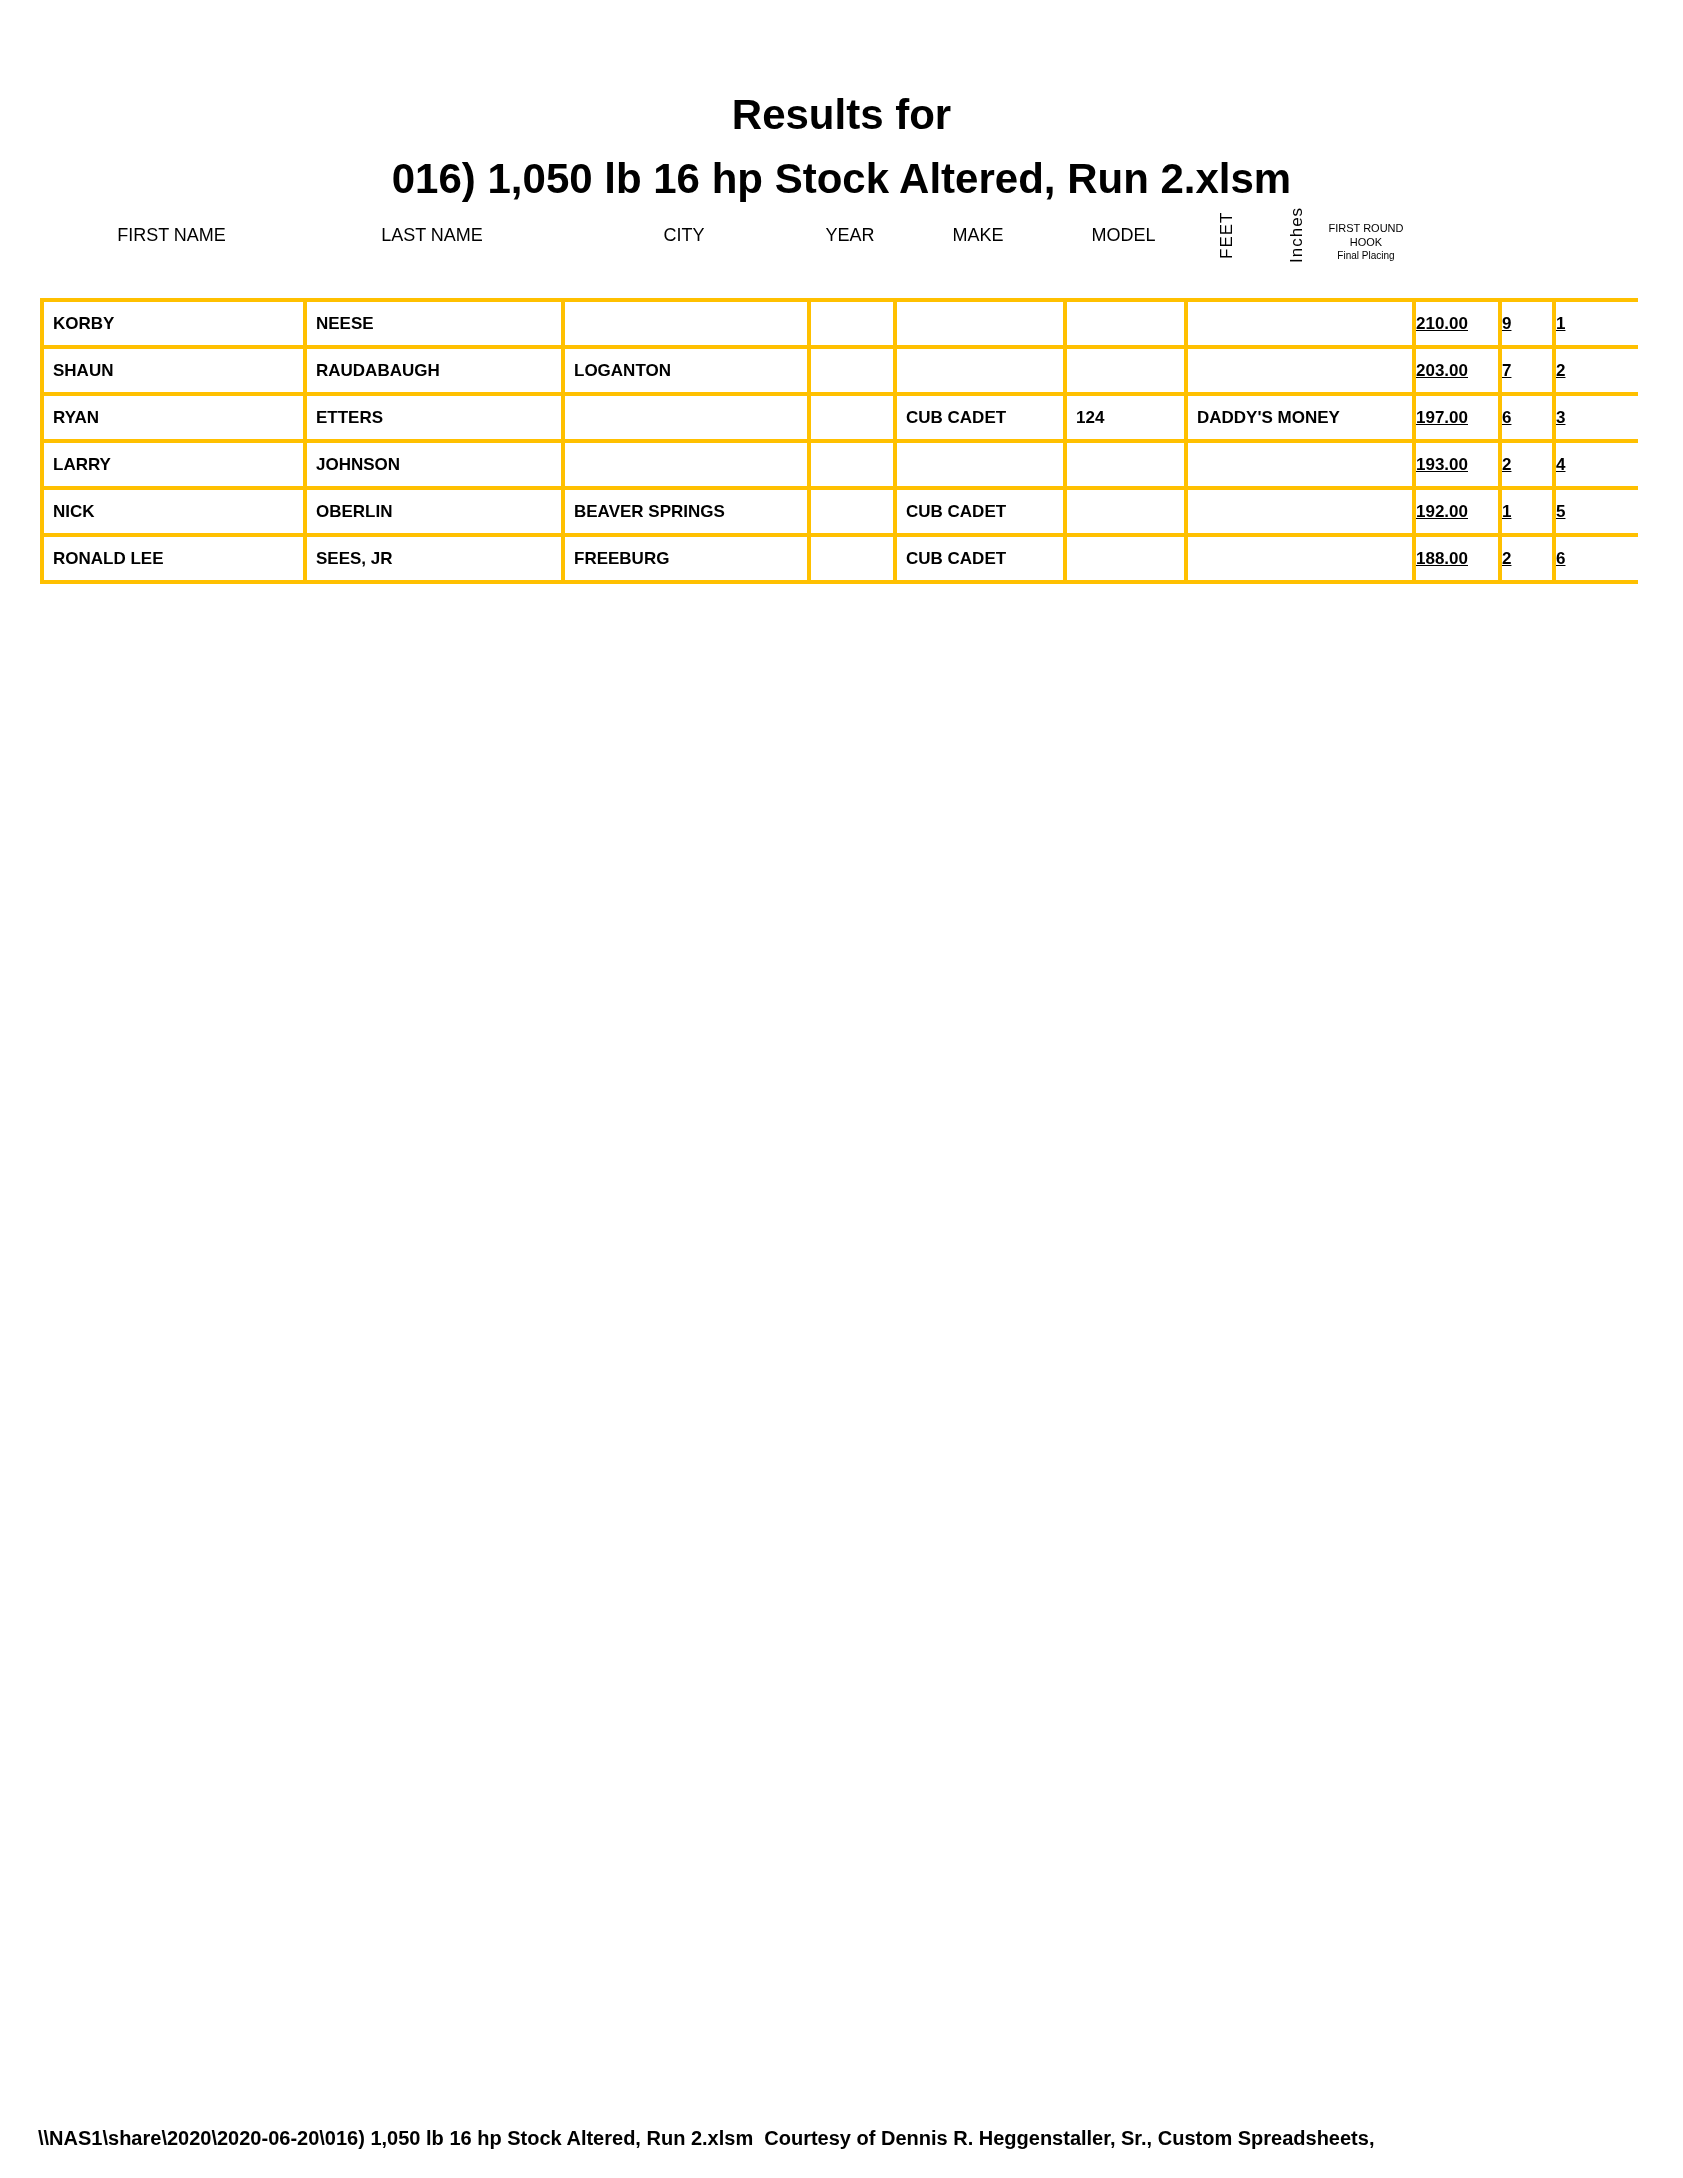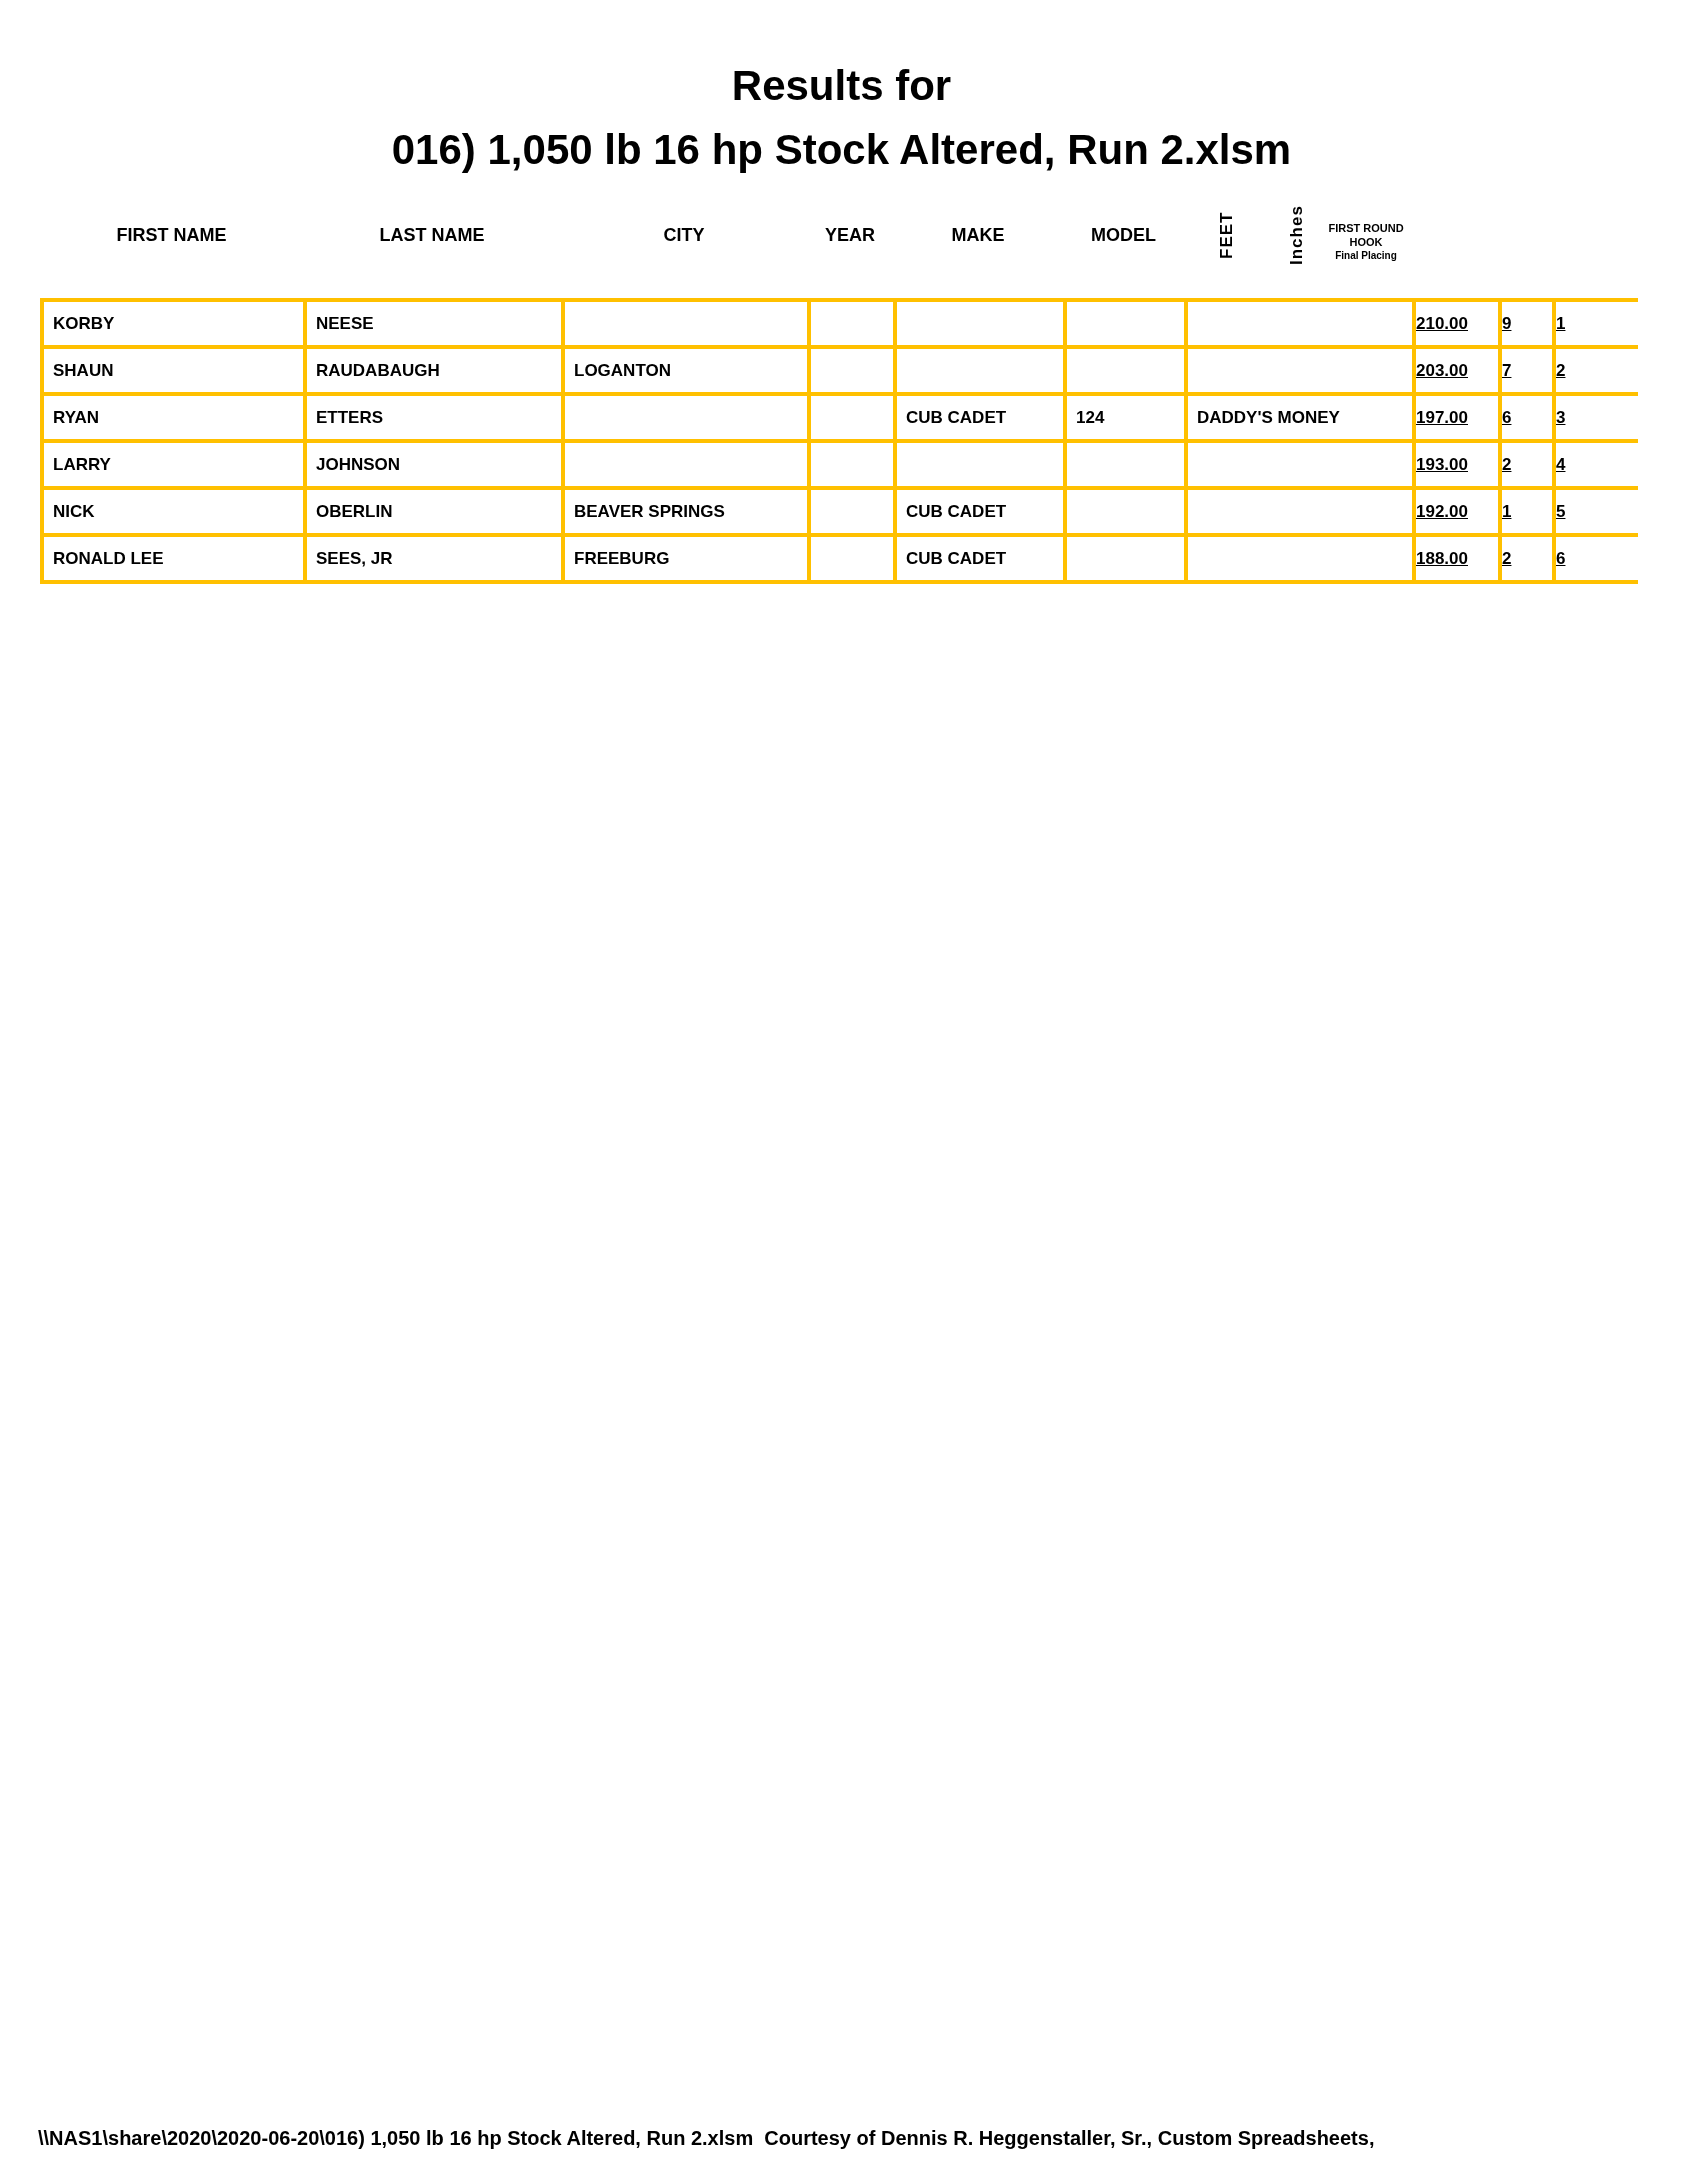--- a/index.html
+++ b/index.html
@@ -3,29 +3,29 @@
 <meta charset="utf-8">
 <style>
   * { margin:0; padding:0; box-sizing:border-box; }
   html,body { width:1683px; height:2178px; background:#ffffff; }
   body { position:relative; font-family:"Liberation Sans", sans-serif; color:#000; }
 
   .page { position:absolute; inset:0; background:#fff; }
 
   
   .title { position:absolute; left:0; width:1683px; text-align:center;
-           font-weight:bold; font-size:42px; line-height:1; letter-spacing:0px; }
+           font-weight:bold; font-size:42px; line-height:1; letter-spacing:0px;margin-top:29px; }
   .t1 { top:65px; }
   .t2 { top:129px; }
 
   
   .hdr { position:absolute; left:40px; top:193px; width:1597px; height:84px;
          display:flex; align-items:center; }
   .hc { flex:none; display:flex; align-items:center; justify-content:center;
-        height:84px; font-weight:bold; font-size:18px; text-align:right; }
+        height:84px; font-weight:normal; font-size:18px; text-align:right; }
   .c0{width:263px}.c1{width:258px}.c2{width:246px}.c3{width:86px}.c4{width:170px}
   .c5{width:121px}.c6{width:228px}.c7{width:86px}.c8{width:54px}.c9{width:84px}
   .rot { writing-mode:vertical-rl; transform:rotate(180deg); font-size:17px;
          letter-spacing:1px; justify-content:center; }
   .hook { flex-direction:column; justify-content:flex-end; padding-bottom:14px;
           font-size:11px; line-height:14px; }
   .hook .fp { font-size:10px; }
 
   
   table.grid { position:absolute; left:40px; top:276px; width:1597px;

